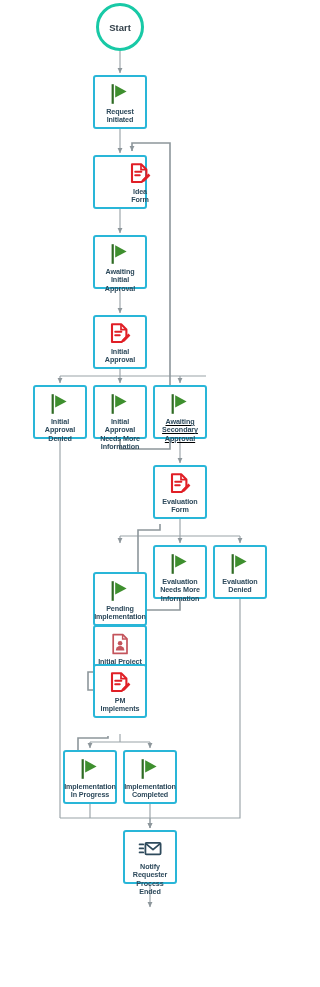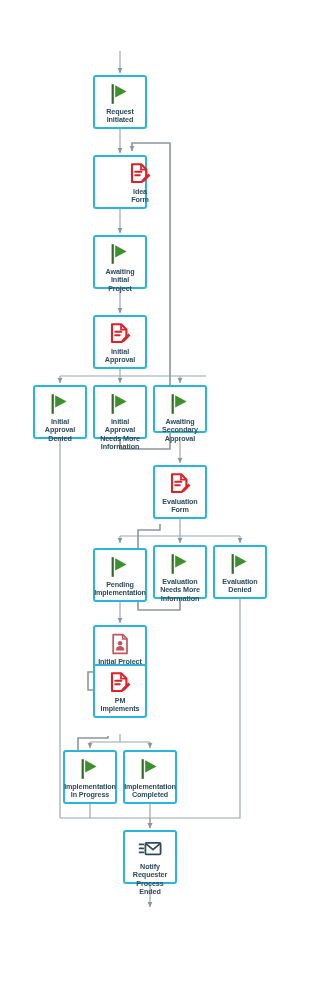--- a/index.html
+++ b/index.html
@@ -117,20 +117,23 @@
 
     <path class="e" d="M90,804 L90,818"></path>
 
     <path class="e" d="M240,599 L240,818 L150,818"></path>
 
     <path class="e" d="M150,818 L150,828" marker-end="url(#ah)"></path>
 
     <path class="e" d="M150,884 L150,907" marker-end="url(#ah)"></path>
   </svg>
 
+  <div class="term start" style="left:96px;top:3px;width:48px;height:48px;">
+    <span class="lbl">Start</span>
+  </div>
 
 
   <div id="nodes">
       <div class="node" style="left: 93px; top: 75px; width: 54px; height: 54px;">
         <span class="ic">
           <svg viewBox="0 0 24 24" width="24" height="24">
             <rect x="3.6" y="2.2" width="2.2" height="19.6" fill="#2f6b23"></rect>
             <path d="M7.2 3.2 L18.6 9.4 L7.2 15.6 Z" fill="#3e8f2e"></path>
           </svg>
         </span>
@@ -149,21 +152,21 @@
         <span class="lbl">Idea Form</span>
       </div>
       <div class="node" style="left: 93px; top: 235px; width: 54px; height: 54px;">
         <span class="ic">
           <svg viewBox="0 0 24 24" width="24" height="24">
             <rect x="3.6" y="2.2" width="2.2" height="19.6" fill="#2f6b23"></rect>
             <path d="M7.2 3.2 L18.6 9.4 L7.2 15.6 Z" fill="#3e8f2e"></path>
           </svg>
         </span>
         <span class="lbl">Awaiting Initial
-Project</span>
+Approval</span>
       </div>
       <div class="node" style="left: 93px; top: 315px; width: 54px; height: 54px;">
         <span class="ic">
           <svg viewBox="0 0 24 24" width="24" height="24">
             <path d="M4 2.2 h9.2 L18.4 7.4 V15 L13.6 20 H4 Z" fill="none" stroke="#e01f26" stroke-width="2.1" stroke-linejoin="round"></path>
             <path d="M13.0 2.4 V7.6 H18.2" fill="none" stroke="#e01f26" stroke-width="1.7"></path>
             <path d="M7.2 9.8 h6.2 M7.2 13.2 h4.6" stroke="#e01f26" stroke-width="1.9" stroke-linecap="round"></path>
             <path d="M20.4 11.6 L22.4 13.6 L16.6 19.4 L13.8 20.2 L14.6 17.4 Z" fill="#e01f26"></path>
           </svg>
         </span>
@@ -183,21 +186,21 @@
         <span class="ic">
           <svg viewBox="0 0 24 24" width="24" height="24">
             <rect x="3.6" y="2.2" width="2.2" height="19.6" fill="#2f6b23"></rect>
             <path d="M7.2 3.2 L18.6 9.4 L7.2 15.6 Z" fill="#3e8f2e"></path>
           </svg>
         </span>
         <span class="lbl">Initial Approval
 Needs More
 Information</span>
       </div>
-      <div class="node" style="left: 153px; top: 385px; width: 54px; height: 48px;">
+      <div class="node" style="left: 153px; top: 385px; width: 54px; height: 54px; text-decoration: underline;">
         <span class="ic">
           <svg viewBox="0 0 24 24" width="24" height="24">
             <rect x="3.6" y="2.2" width="2.2" height="19.6" fill="#2f6b23"></rect>
             <path d="M7.2 3.2 L18.6 9.4 L7.2 15.6 Z" fill="#3e8f2e"></path>
           </svg>
         </span>
         <span class="lbl">Awaiting
 Secondary
 Approval</span>
       </div>
@@ -206,21 +209,21 @@
           <svg viewBox="0 0 24 24" width="24" height="24">
             <path d="M4 2.2 h9.2 L18.4 7.4 V15 L13.6 20 H4 Z" fill="none" stroke="#e01f26" stroke-width="2.1" stroke-linejoin="round"></path>
             <path d="M13.0 2.4 V7.6 H18.2" fill="none" stroke="#e01f26" stroke-width="1.7"></path>
             <path d="M7.2 9.8 h6.2 M7.2 13.2 h4.6" stroke="#e01f26" stroke-width="1.9" stroke-linecap="round"></path>
             <path d="M20.4 11.6 L22.4 13.6 L16.6 19.4 L13.8 20.2 L14.6 17.4 Z" fill="#e01f26"></path>
           </svg>
         </span>
         <span class="lbl">Evaluation
 Form</span>
       </div>
-      <div class="node" style="left: 93px; top: 548px; width: 54px; height: 54px;">
+      <div class="node" style="left: 93px; top: 572px; width: 54px; height: 54px;">
         <span class="ic">
           <svg viewBox="0 0 24 24" width="24" height="24">
             <rect x="3.6" y="2.2" width="2.2" height="19.6" fill="#2f6b23"></rect>
             <path d="M7.2 3.2 L18.6 9.4 L7.2 15.6 Z" fill="#3e8f2e"></path>
           </svg>
         </span>
         <span class="lbl">Pending
 Implementation</span>
       </div>
       <div class="node" style="left: 153px; top: 545px; width: 54px; height: 54px;">

